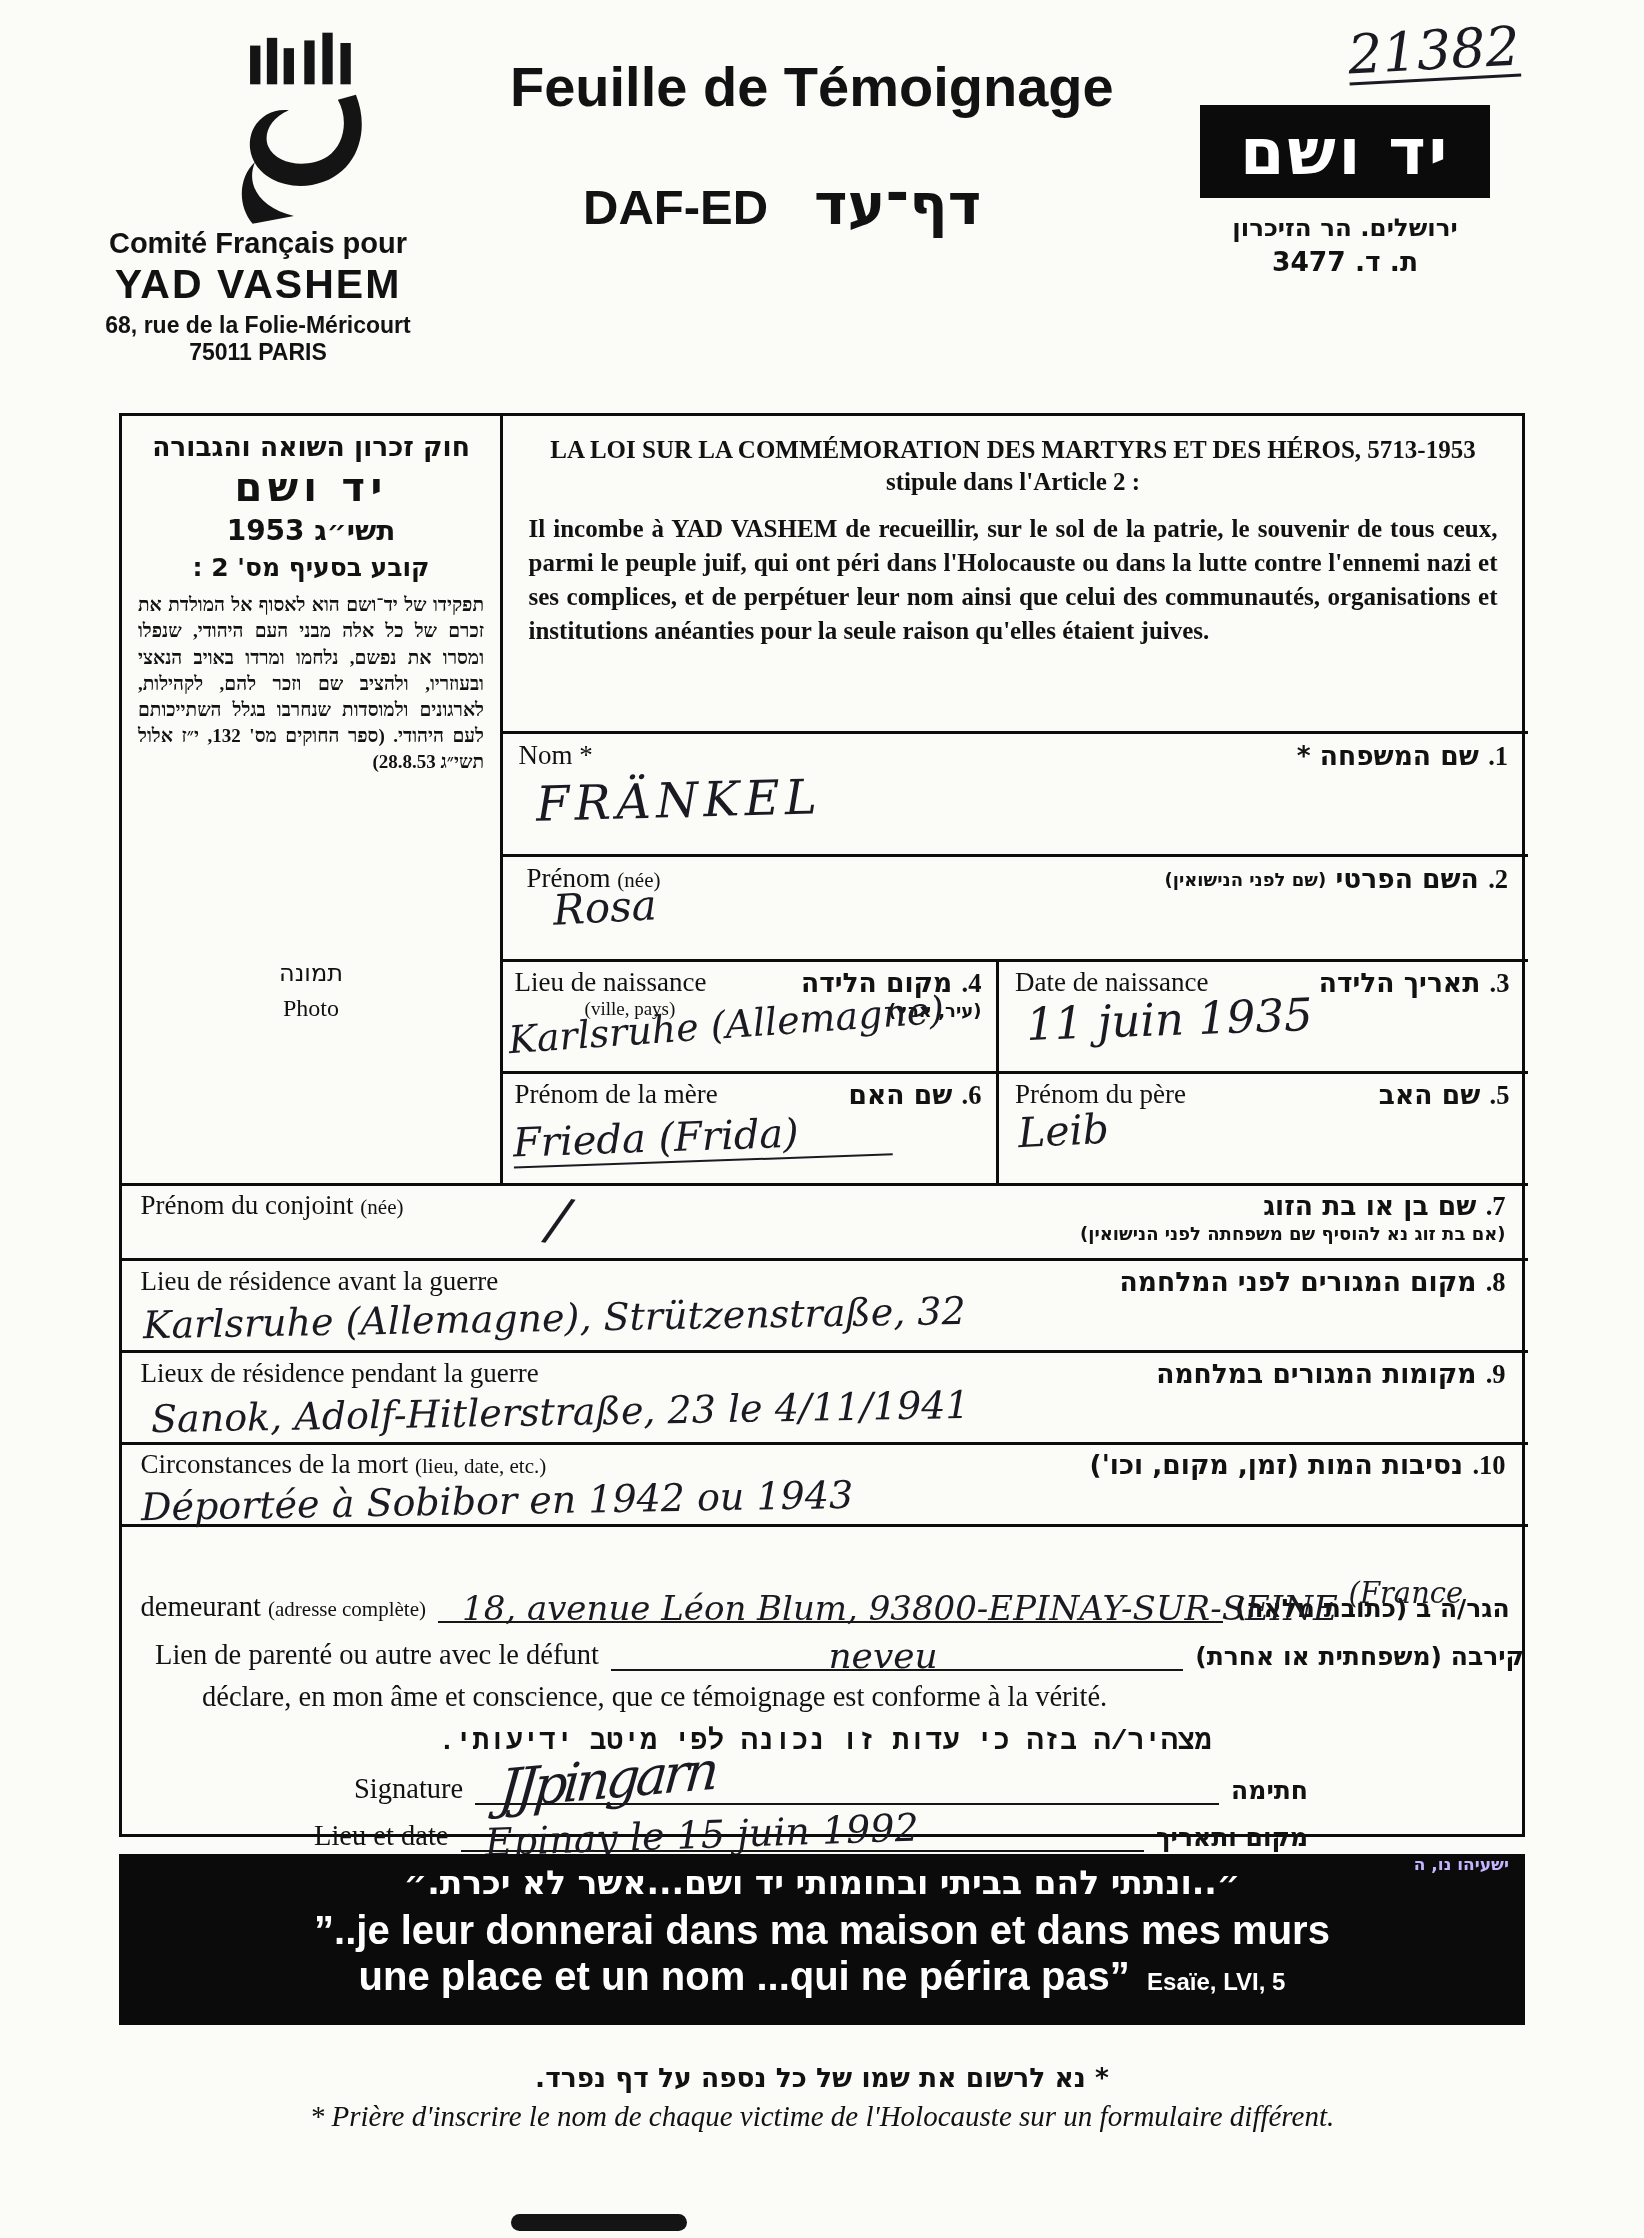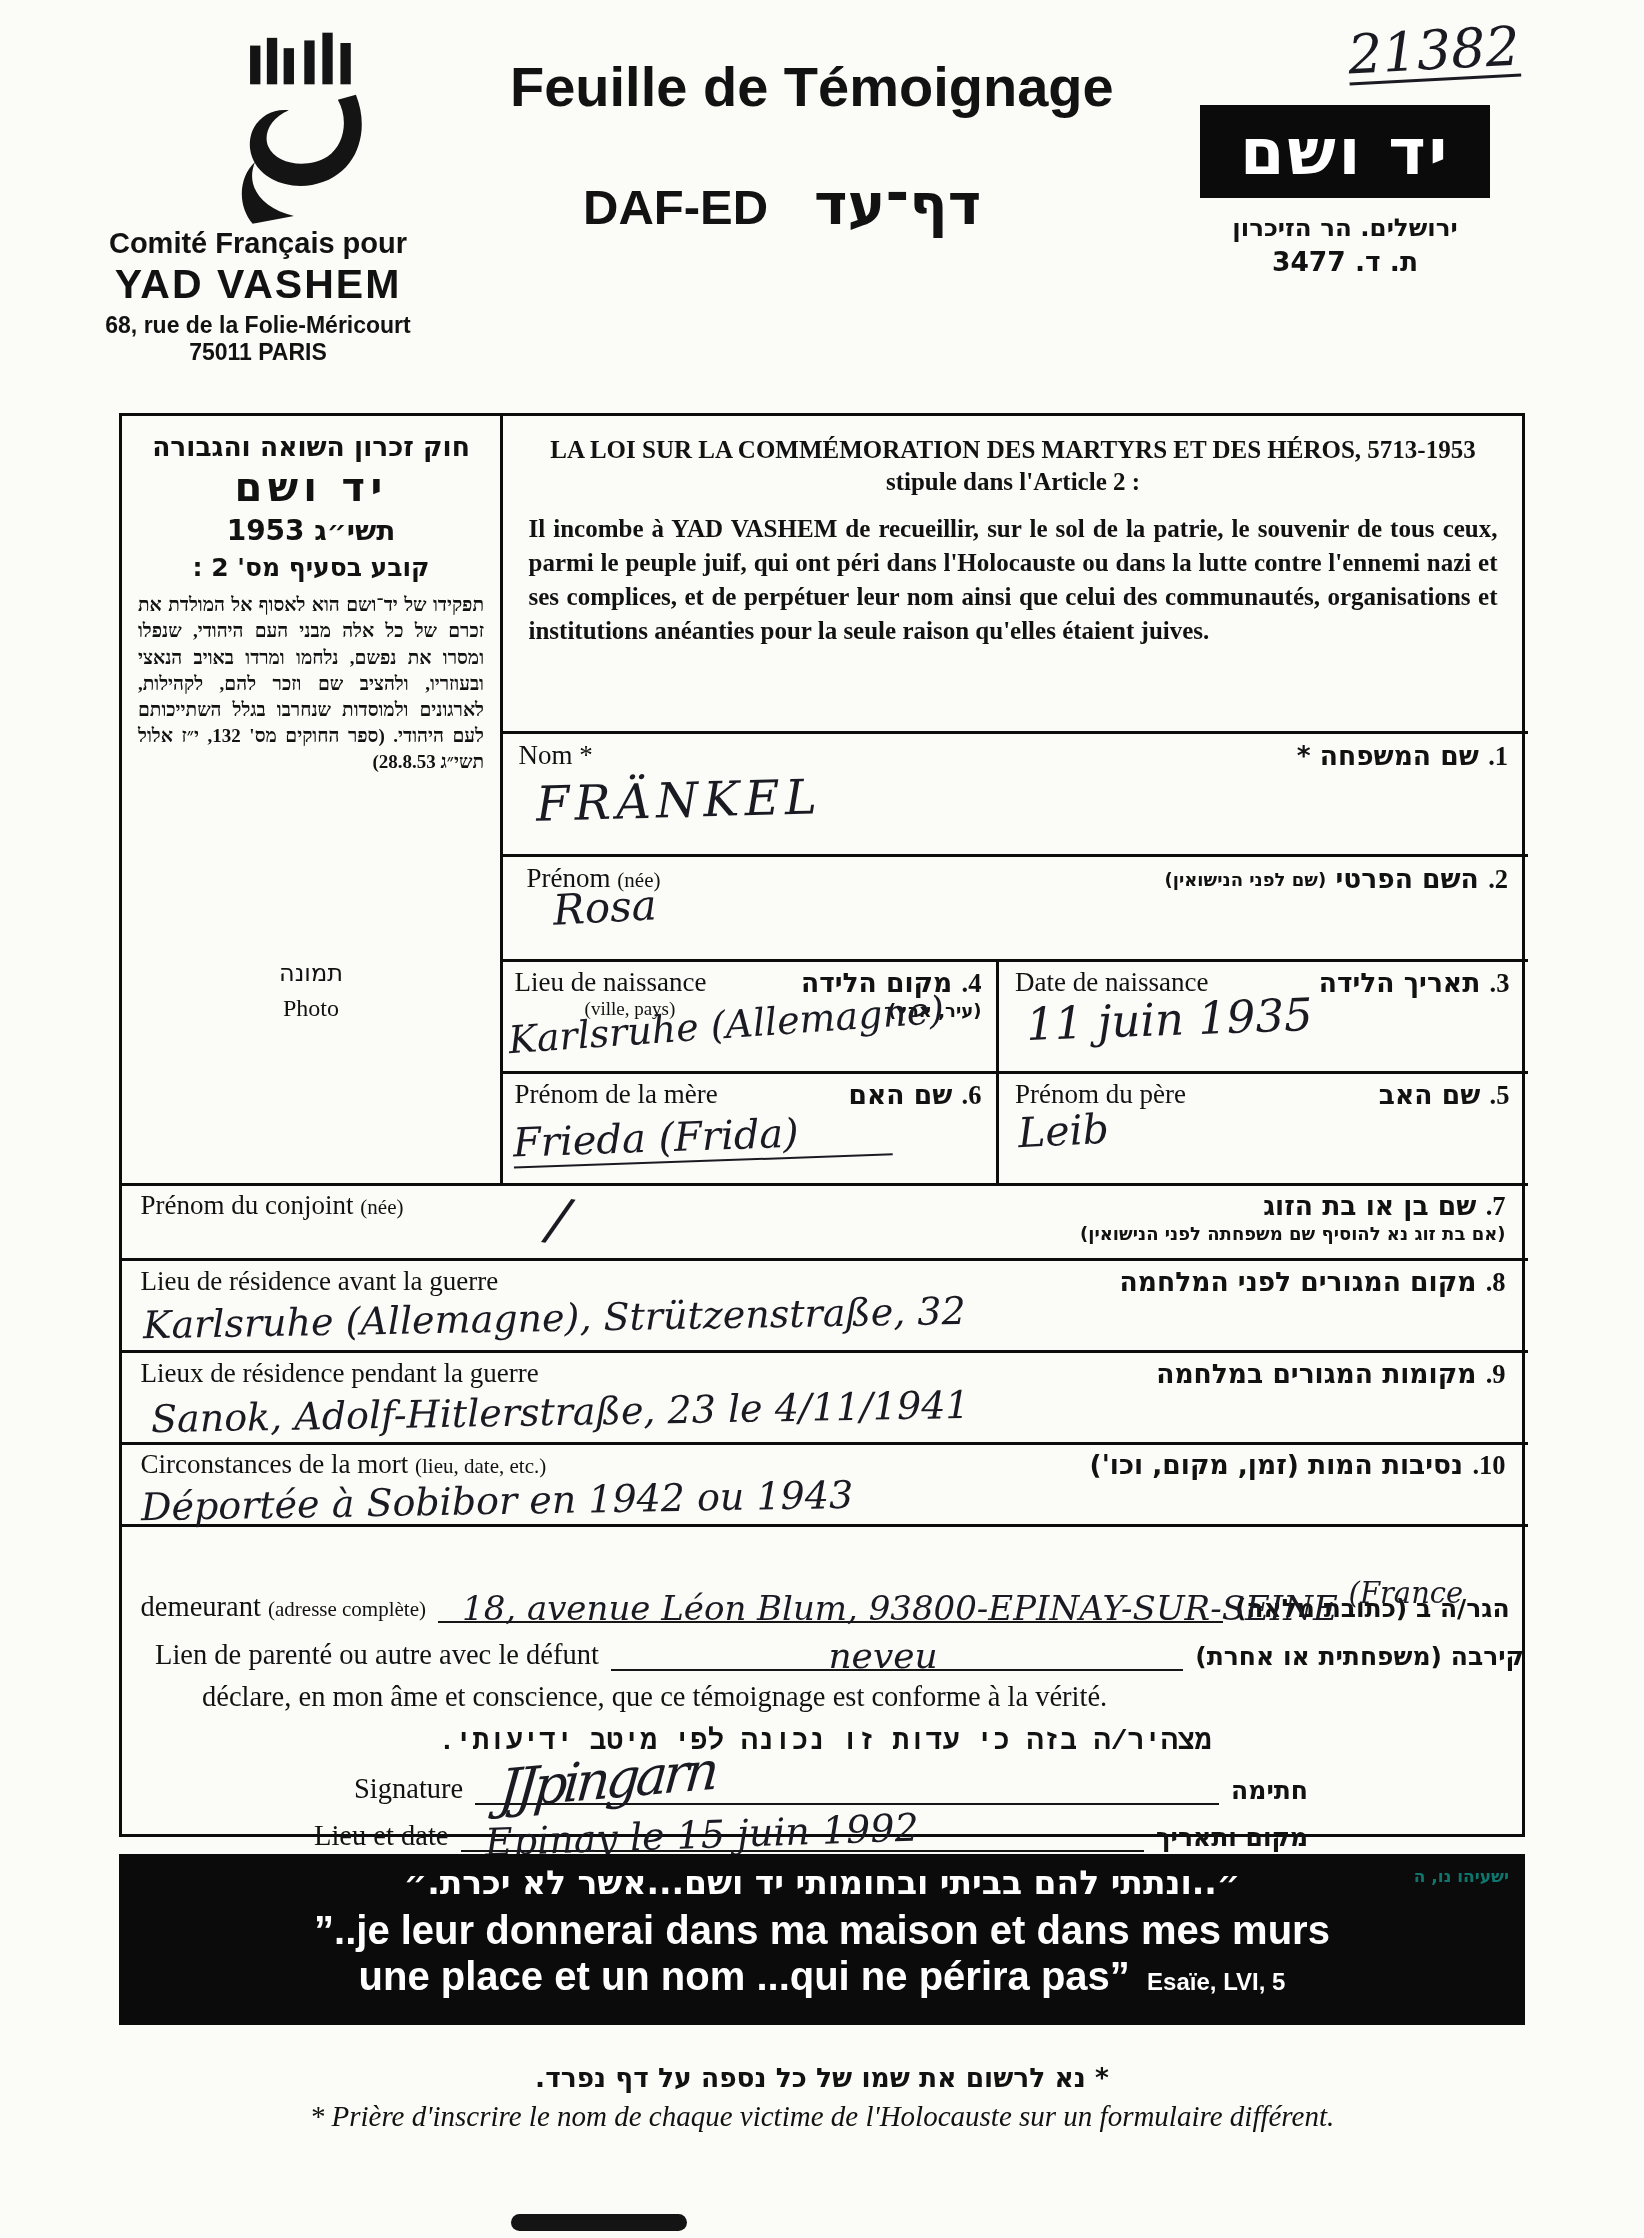--- a/index.html
+++ b/index.html
@@ -283,21 +283,21 @@
       <span class="decl-fr">Lieu et date</span>
       <span class="wline">
         <span class="hand" style="font-size:38px; transform:rotate(-2deg);">Epinay le 15 juin 1992</span>
       </span>
       <span class="decl-he" dir="rtl">מקום ותאריך</span>
     </div>
 
   </div>
 
   <div class="banner">
-    <div class="abs he b" style="right:16px; top:12px; font-size:17px; color:#0f766e;" dir="rtl">ישעיהו נו, ה</div>
+    <div class="abs he b" style="right:16px; top:0; font-size:17px; color:#c4b5fd;" dir="rtl">ישעיהו נו, ה</div>
     <div class="he b center" dir="rtl" style="font-size:33px;">״..ונתתי להם בביתי ובחומותי יד ושם...אשר לא יכרת.״</div>
     <div class="sans b center" style="font-size:40px; margin-top:5.3px;">”..je leur donnerai dans ma maison et dans mes murs</div>
     <div class="center" style="margin-top:1.3px;">
       <span class="sans b" style="font-size:40px;">une place et un nom ...qui ne périra pas”</span>
       <span class="sans b" style="font-size:24px; margin-left:14.6px;">Esaïe, LVI, 5</span>
     </div>
   </div>
 
   <div class="abs he b center" style="left:0; top:2062px; width:1644px; font-size:26.5px;" dir="rtl">* נא לרשום את שמו של כל נספה על דף נפרד.</div>
   <div class="abs center" style="left:0; top:2100px; width:1644px; font-size:29px; font-style:italic;">* Prière d'inscrire le nom de chaque victime de l'Holocauste sur un formulaire différent.</div>

